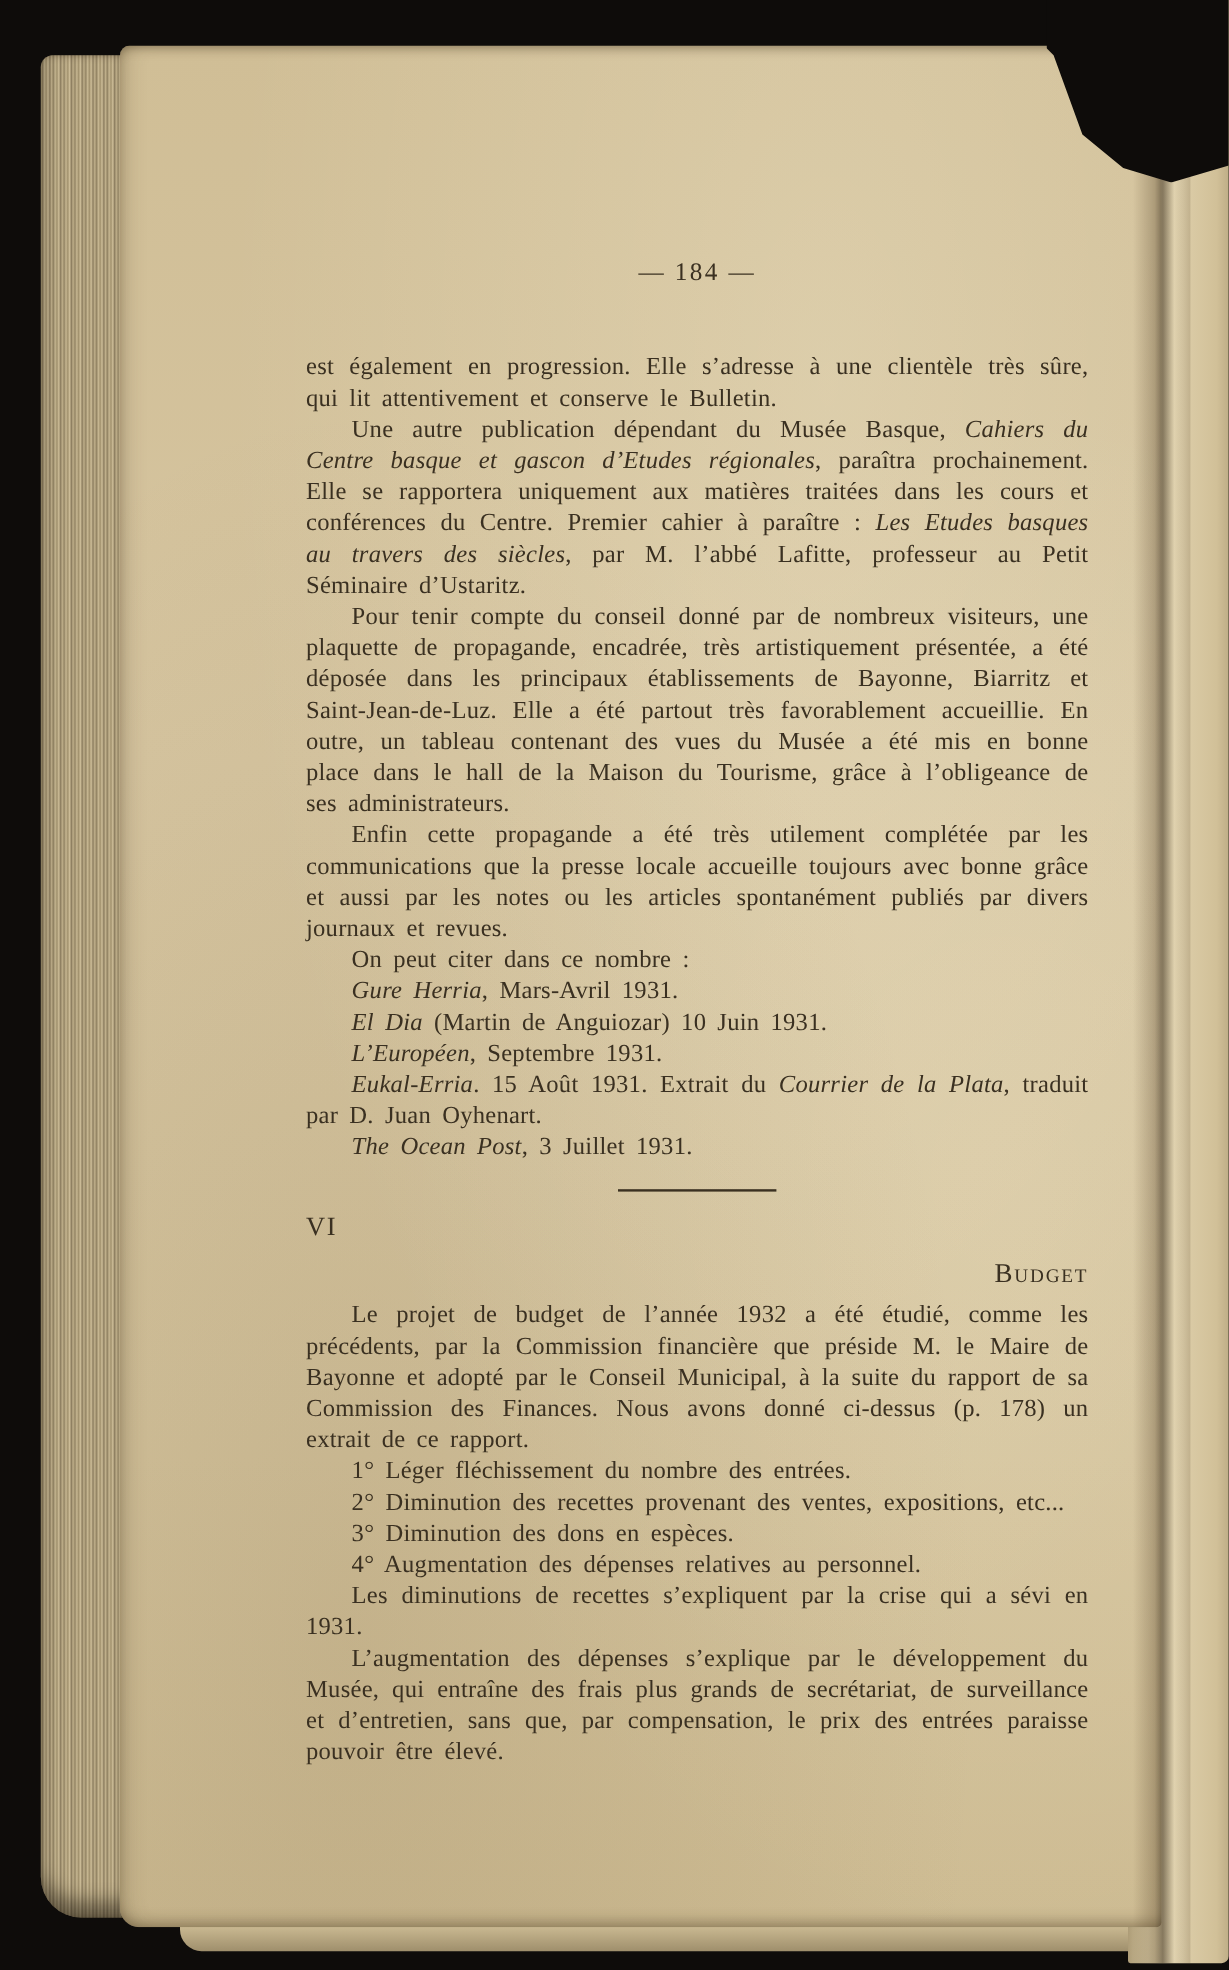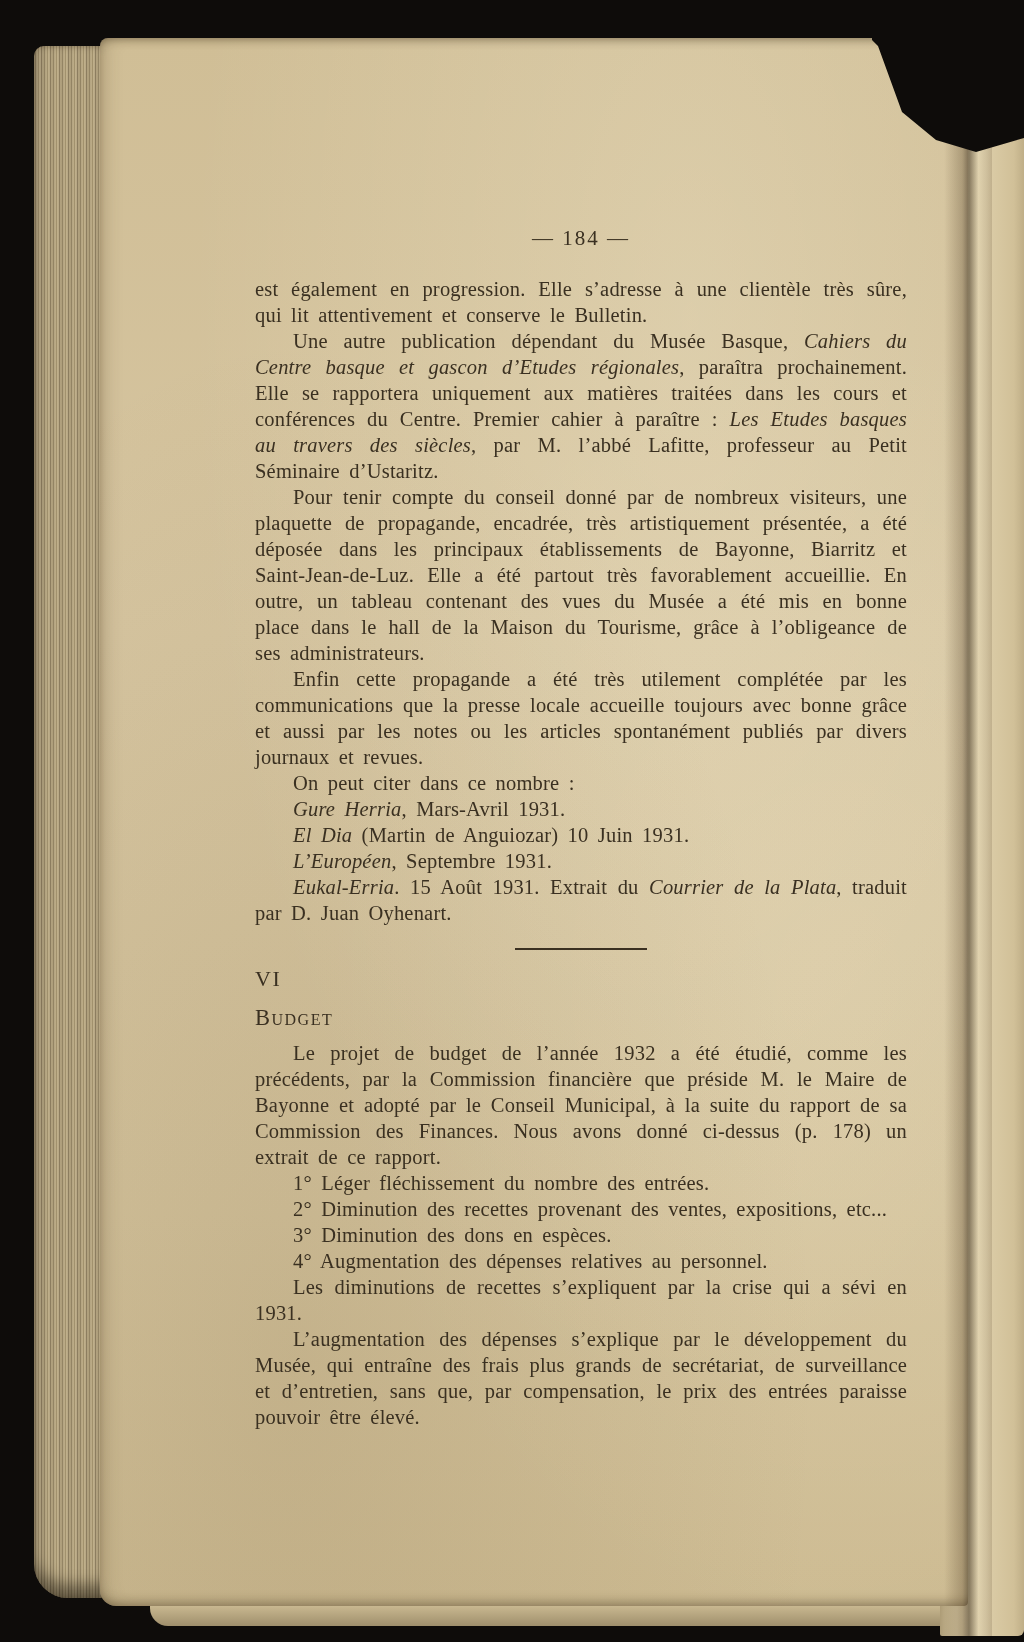--- a/index.html
+++ b/index.html
@@ -91,21 +91,21 @@
     top: 0;
     width: 152px;
     height: 160px;
     background: #0e0c0a;
     clip-path: polygon(0 0, 152px 0, 152px 138px, 104px 152px, 64px 140px, 30px 112px, 6px 46px, 0 40px);
   }
   
   .folio {
     position: absolute;
     left: 155px;
-    top: 188px;
+    top: 176px;
     width: 652px;
     text-align: center;
     font-size: 21px;
     letter-spacing: 2px;
     color: #3a3021;
   }
   .text-column {
     position: absolute;
     left: 155px;
     top: 238px;
@@ -117,35 +117,36 @@
     word-spacing: 4px;
     letter-spacing: 0.2px;
     hyphens: auto;
   }
   .text-column p.para {
     margin: 0;
     text-indent: 38px;
   }
   .text-column p.para.noindent {
     text-indent: 0;
+    margin-top: 17px;
   }
   .text-column .rule {
     width: 132px;
     height: 0;
     border-top: 2.5px solid #3a3021;
     margin: 22px auto 16px auto;
   }
   .text-column .heading {
     text-indent: 0;
     font-size: 22px;
     letter-spacing: 1.5px;
     margin: 0 0 13px 0;
   }
   .text-column .subheading {
-    text-align: left;
+    text-align: right;
     text-indent: 0;
     font-variant: small-caps;
     font-size: 22.5px;
     letter-spacing: 1.5px;
     margin: 0 0 9px 0;
   }
 </style>
 </head>
 <body>
 
@@ -158,20 +159,21 @@
     <div class="text-column">
         <p class="para noindent"><span>est également en progression. Elle s’adresse à une clientèle très sûre, qui lit attentivement et conserve le Bulletin.</span></p>
         <p class="para"><span>Une autre publication dépendant du Musée Basque, </span><i>Cahiers du Centre basque et gascon d’Etudes régionales</i><span>, paraîtra prochainement. Elle se rapportera uniquement aux matières traitées dans les cours et conférences du Centre. Premier cahier à paraître : </span><i>Les Etudes basques au travers des siècles</i><span>, par M. l’abbé Lafitte, professeur au Petit Séminaire d’Ustaritz.</span></p>
         <p class="para"><span>Pour tenir compte du conseil donné par de nombreux visiteurs, une plaquette de propagande, encadrée, très artistiquement présentée, a été déposée dans les principaux établissements de Bayonne, Biarritz et Saint-Jean-de-Luz. Elle a été partout très favorablement accueillie. En outre, un tableau contenant des vues du Musée a été mis en bonne place dans le hall de la Maison du Tourisme, grâce à l’obligeance de ses administrateurs.</span></p>
         <p class="para"><span>Enfin cette propagande a été très utilement complétée par les communications que la presse locale accueille toujours avec bonne grâce et aussi par les notes ou les articles spontanément publiés par divers journaux et revues.</span></p>
         <p class="para"><span>On peut citer dans ce nombre :</span></p>
         <p class="para"><i>Gure Herria</i><span>, Mars-Avril 1931.</span></p>
         <p class="para"><i>El Dia</i><span> (Martin de Anguiozar) 10 Juin 1931.</span></p>
         <p class="para"><i>L’Européen</i><span>, Septembre 1931.</span></p>
         <p class="para"><i>Eukal-Erria</i><span>. 15 Août 1931. Extrait du </span><i>Courrier de la Plata</i><span>, traduit par D. Juan Oyhenart.</span></p>
+        <p class="para"><i>The Ocean Post</i><span>, 3 Juillet 1931.</span></p>
         <div class="rule"></div>
         <div class="heading">VI</div>
         <div class="subheading">Budget</div>
         <p class="para"><span>Le projet de budget de l’année 1932 a été étudié, comme les précédents, par la Commission financière que préside M. le Maire de Bayonne et adopté par le Conseil Municipal, à la suite du rapport de sa Commission des Finances. Nous avons donné ci-dessus (p. 178) un extrait de ce rapport.</span></p>
         <p class="para"><span>1° Léger fléchissement du nombre des entrées.</span></p>
         <p class="para"><span>2° Diminution des recettes provenant des ventes, expositions, etc...</span></p>
         <p class="para"><span>3° Diminution des dons en espèces.</span></p>
         <p class="para"><span>4° Augmentation des dépenses relatives au personnel.</span></p>
         <p class="para"><span>Les diminutions de recettes s’expliquent par la crise qui a sévi en 1931.</span></p>
         <p class="para"><span>L’augmentation des dépenses s’explique par le développement du Musée, qui entraîne des frais plus grands de secrétariat, de surveillance et d’entretien, sans que, par compensation, le prix des entrées paraisse pouvoir être élevé.</span></p>

